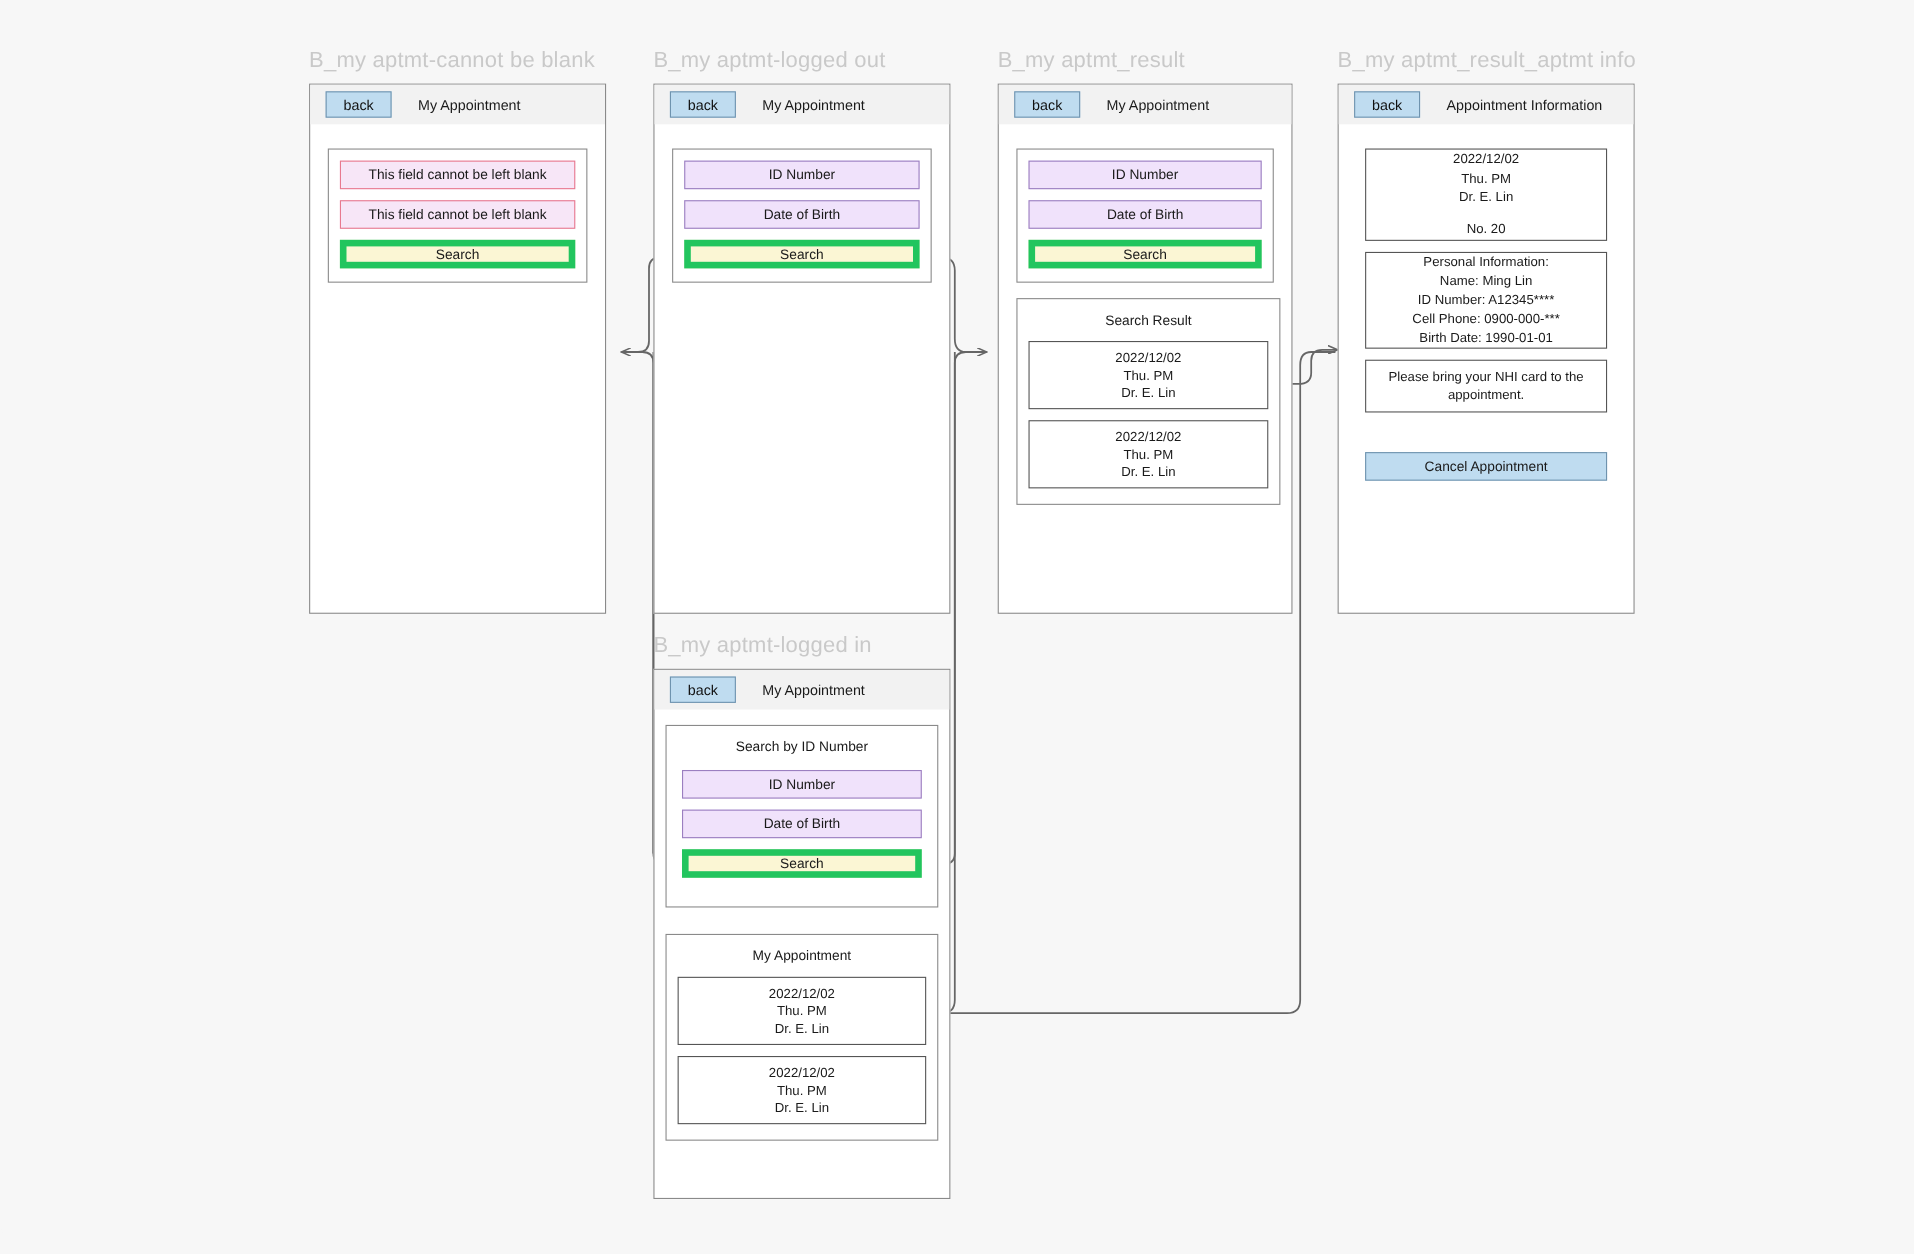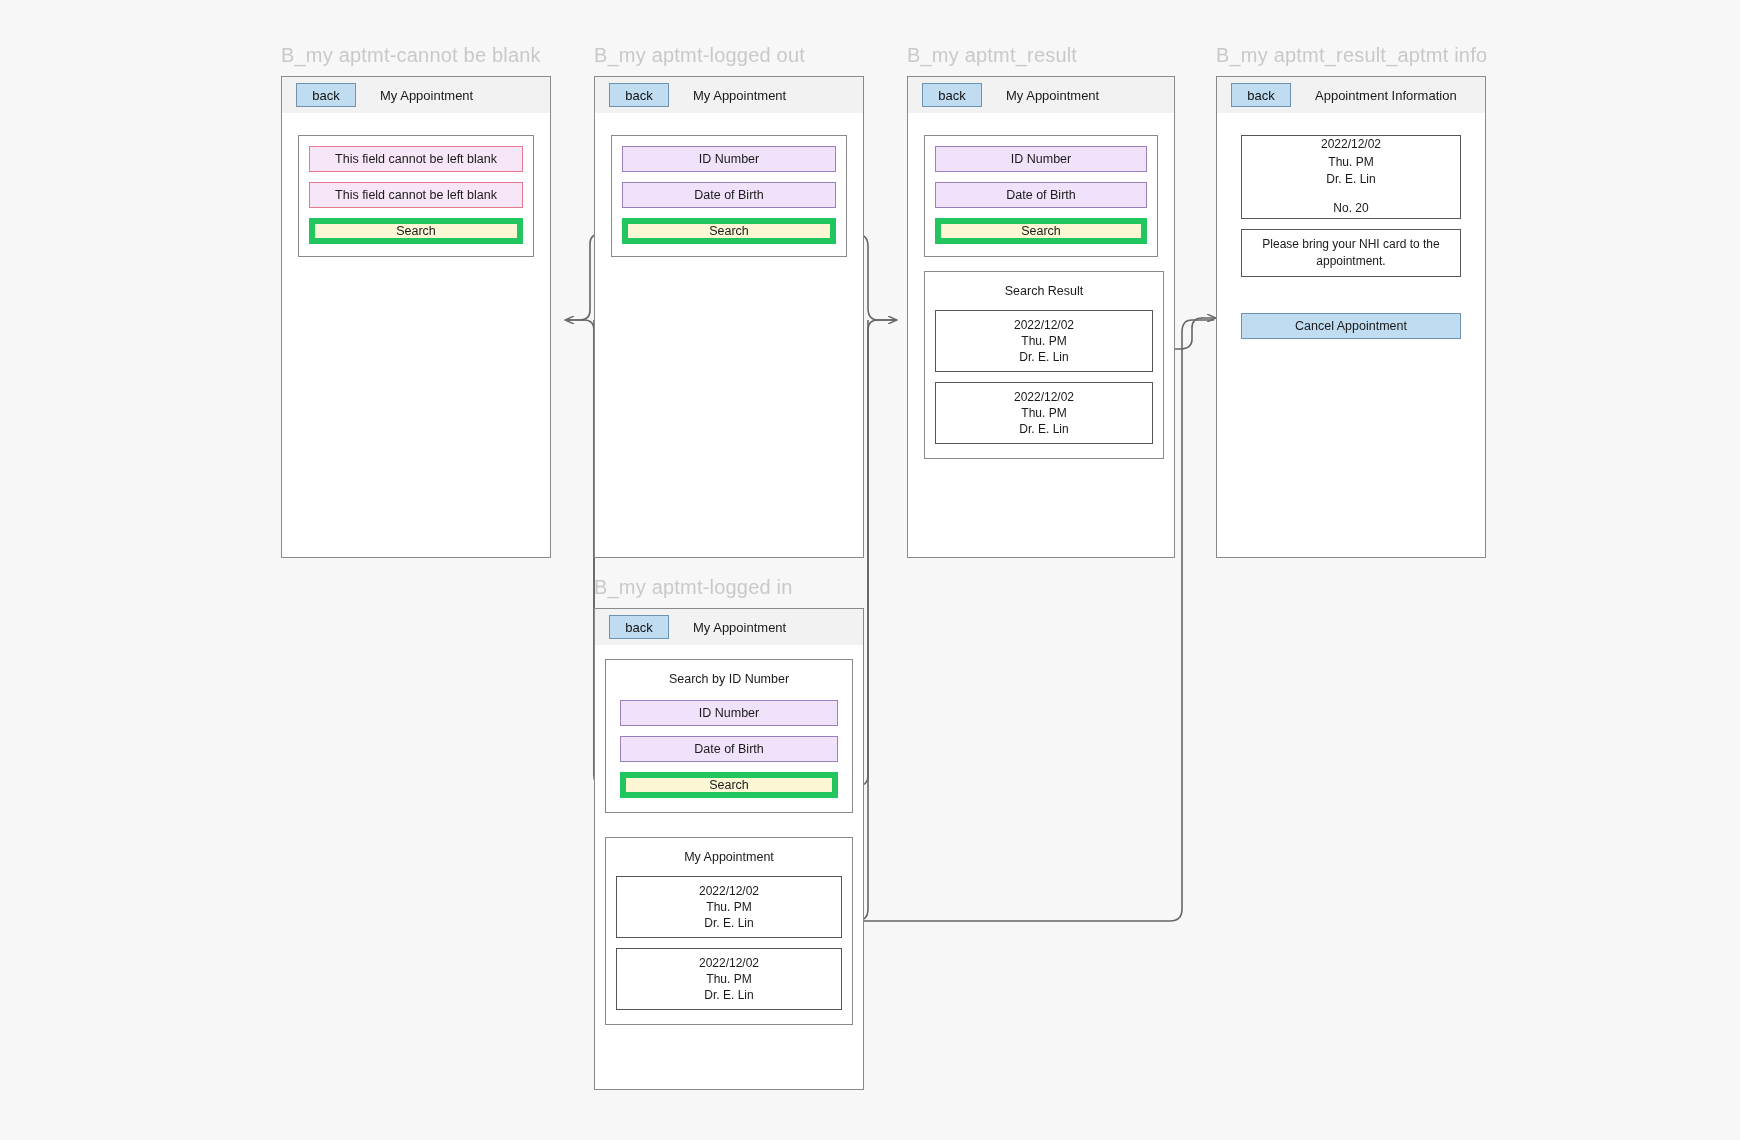--- a/index.html
+++ b/index.html
@@ -219,36 +219,43 @@
       <div class="appbar-title">Appointment Information</div>
     </div>
 
     <div class="info-box" style="margin:22px 24px 0 24px; height:84px;">
       <span>2022/12/02</span>
       <span>Thu. PM</span>
       <span>Dr. E. Lin</span>
       <span style="margin-top:12px;">No. 20</span>
     </div>
 
+    <div class="info-box" style="margin:10px 24px 0 24px; height:88px;">
+      <span>Personal Information:</span>
+      <span>Name: Ming Lin</span>
+      <span>ID Number: A12345****</span>
+      <span>Cell Phone: 0900-000-***</span>
+      <span>Birth Date: 1990-01-01</span>
+    </div>
 
     <div class="info-box" style="margin:10px 24px 0 24px; height:48px; padding:4px 14px;">
       <span>Please bring your NHI card to the appointment.</span>
     </div>
 
     <div class="cancel-btn" style="margin:36px 24px 0 24px; height:26px;">Cancel Appointment</div>
   </div>
 
   <div class="frame-title" style="left:594px; top:576px;">B_my aptmt-logged in</div>
   <div class="frame" style="left:594px; top:608px; width:270px; height:482px;">
     <div class="appbar">
       <div class="back-btn">back</div>
       <div class="appbar-title">My Appointment</div>
     </div>
 
-    <div class="card" style="margin:14px 10px 0 10px; padding:12px 14px 14px 14px;">
+    <div class="card" style="margin:14px 10px 0 10px; padding:12px 14px 26px 14px;">
       <div class="section-label">Search by ID Number</div>
       <div class="field field-purple" style="margin-top:14px;">ID Number</div>
       <div class="field field-purple" style="margin-top:10px;">Date of Birth</div>
       <div class="field field-search" style="margin-top:10px;">Search</div>
     </div>
 
     <div class="card" style="margin:24px 10px 0 10px; padding:12px 10px 14px 10px;">
       <div class="section-label">My Appointment</div>
       <div class="appt-item" style="height:62px; margin-top:12px;">
         <span>2022/12/02</span>

